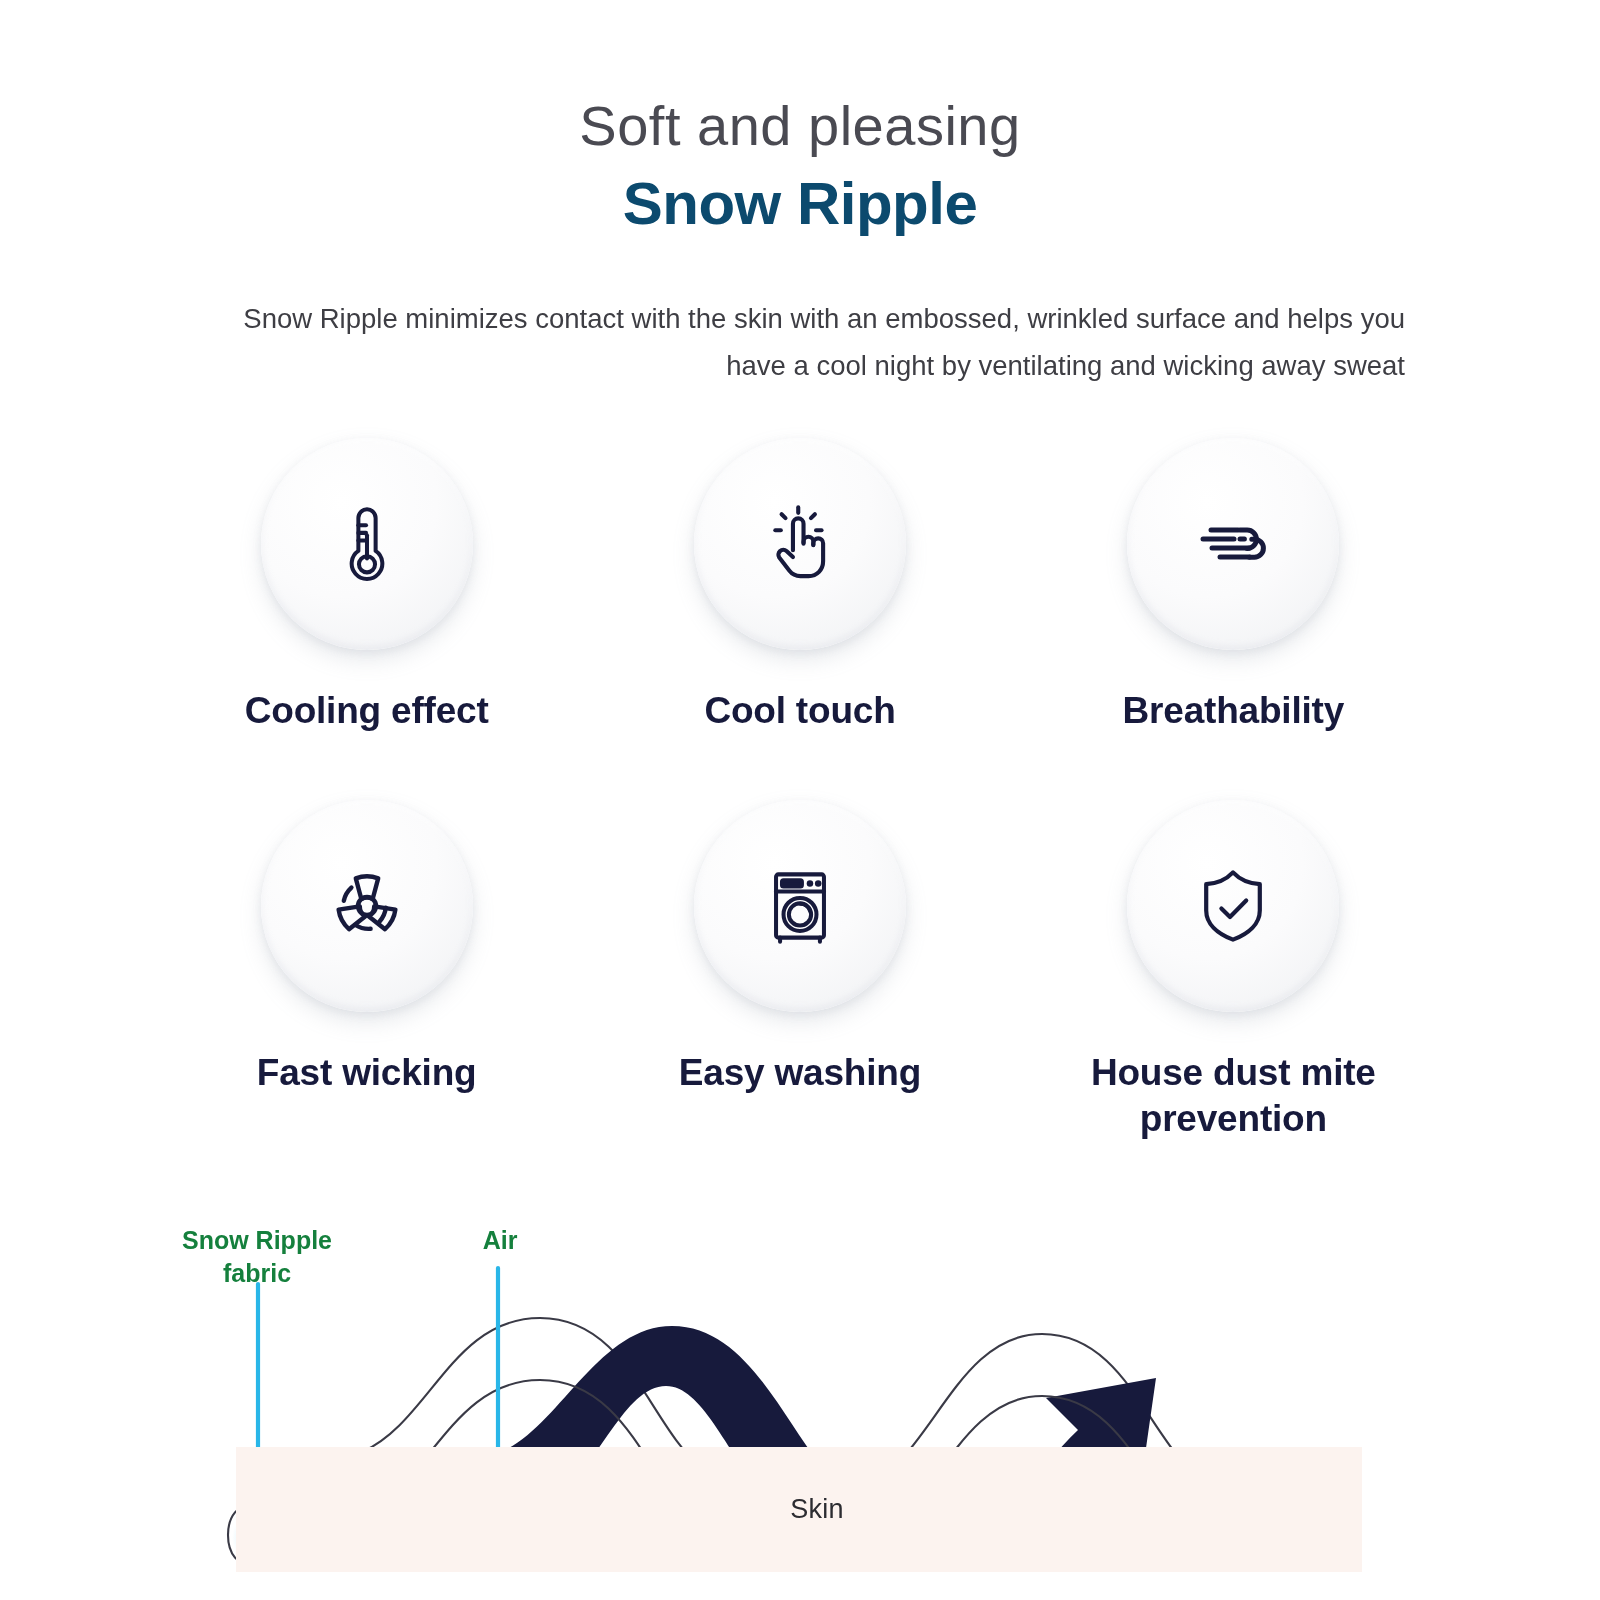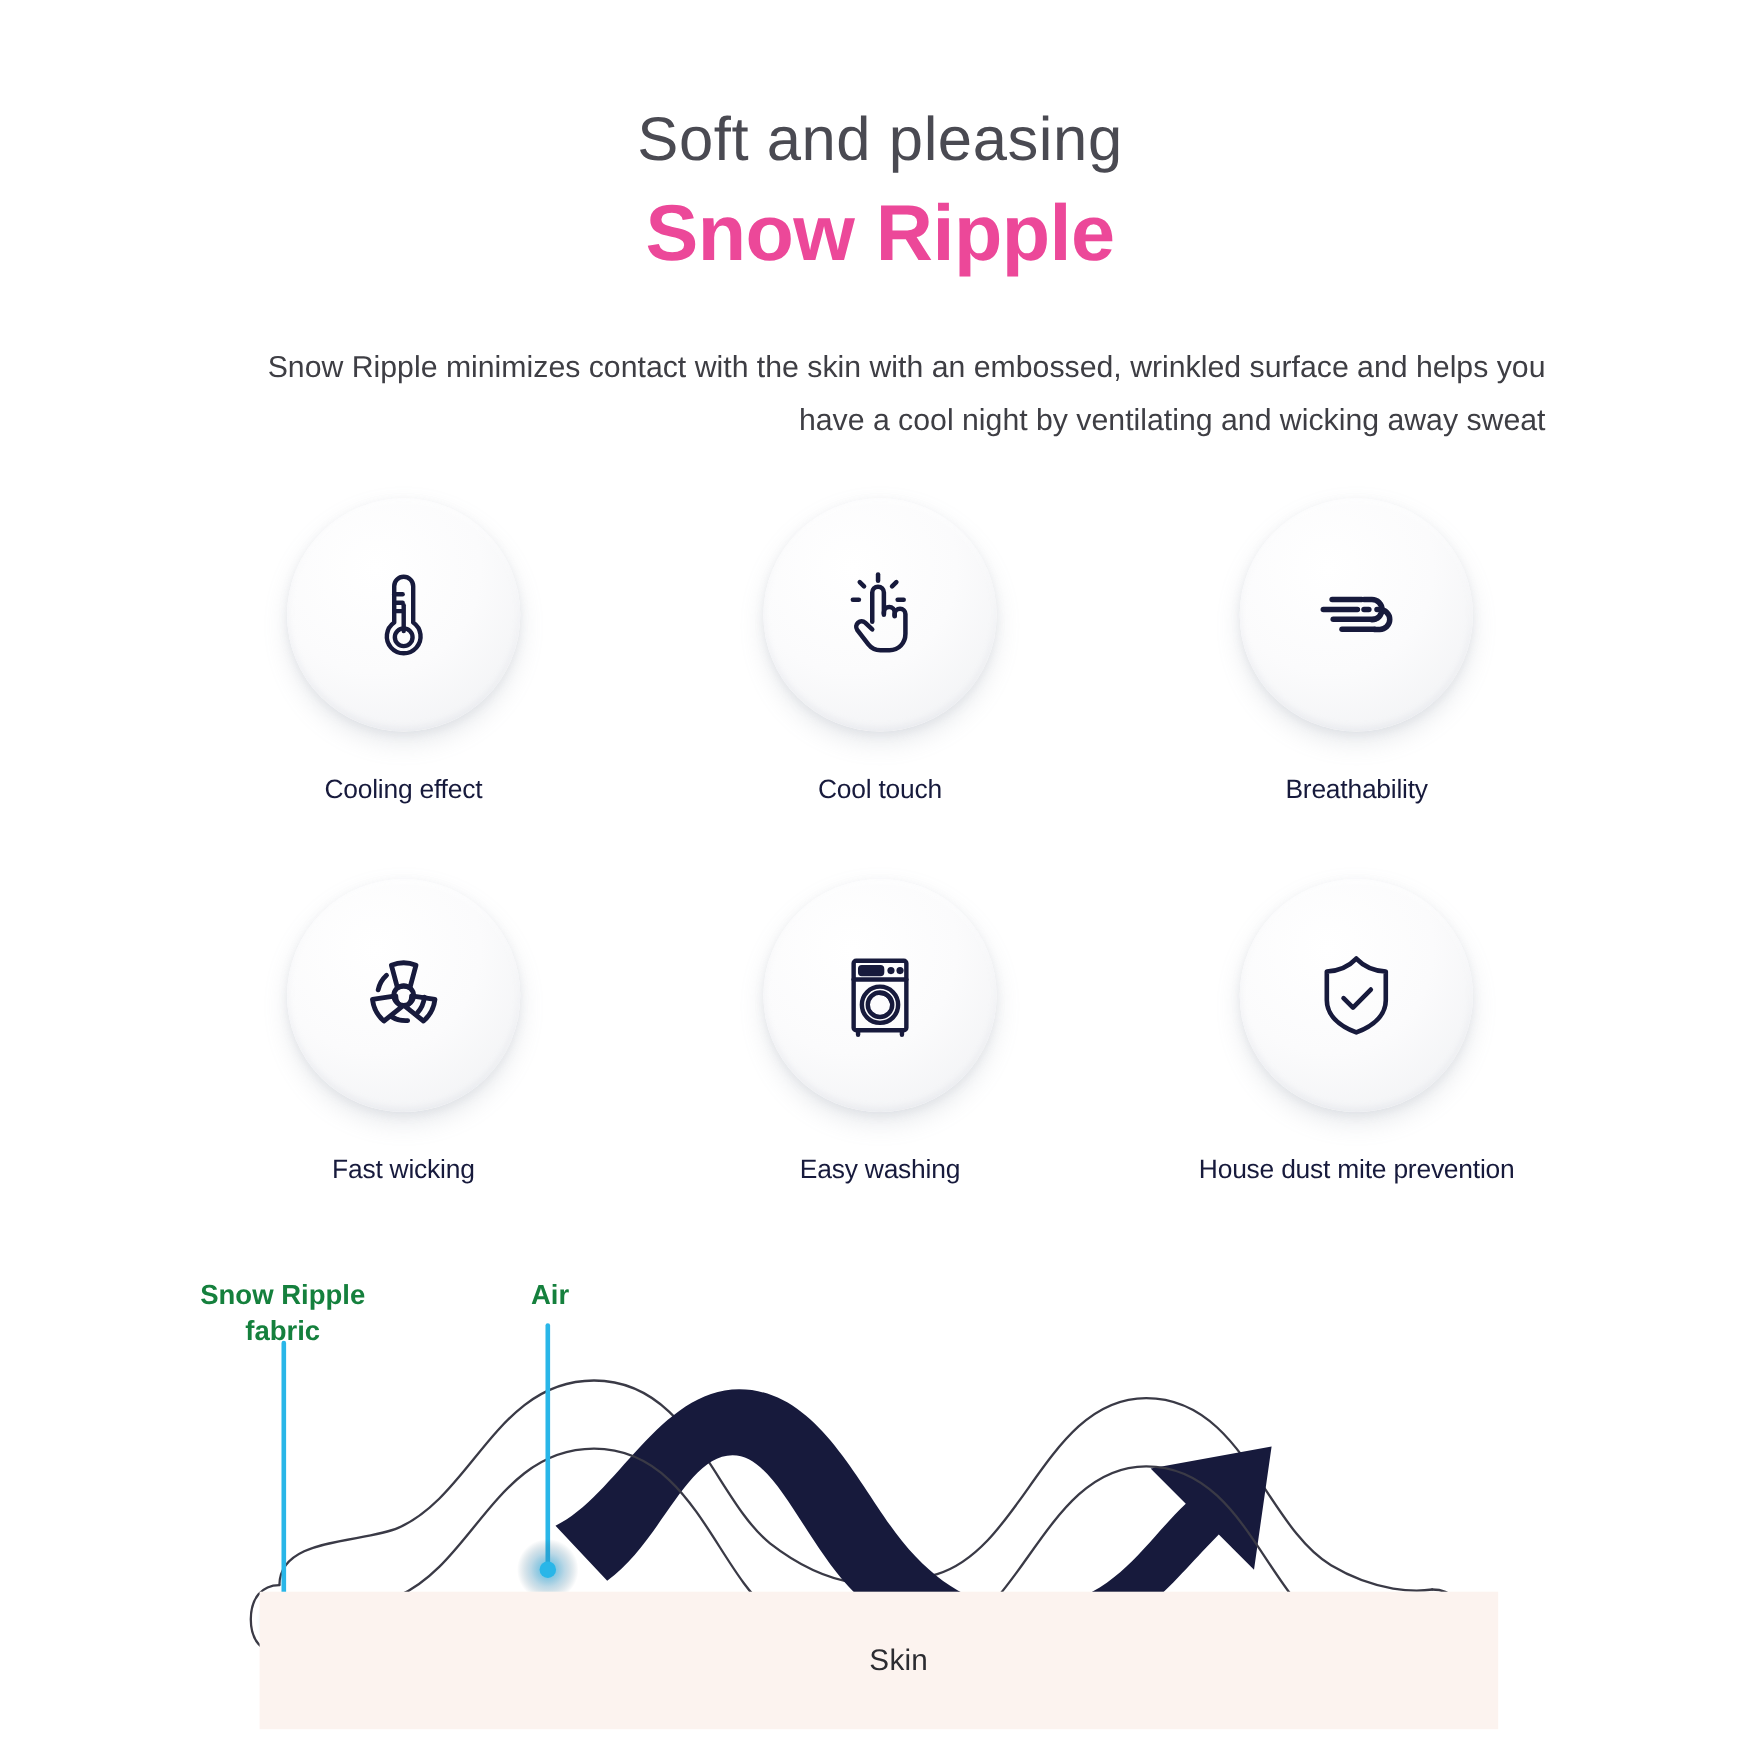--- a/index.html
+++ b/index.html
@@ -28,23 +28,23 @@
 
   .eyebrow {
     font-size: 56px;
     font-weight: 300;
     color: #4a4a52;
     letter-spacing: 0.5px;
     line-height: 1.22;
   }
 
   .headline {
-    font-size: 72px;
+    font-size: 60px;
     font-weight: 700;
-    color: #ec4899;
+    color: #0c4a6e;
     letter-spacing: -0.5px;
     line-height: 1.28;
     margin-top: 6px;
   }
 
   .lede {
     margin: 52px auto 0;
     width: 1210px;
     font-size: 27.5px;
     font-weight: 400;
@@ -81,22 +81,22 @@
       inset 0 3px 6px rgba(255, 255, 255, 0.92);
     display: flex;
     align-items: center;
     justify-content: center;
   }
 
   .badge svg { display: block; }
 
   .feature-label {
     margin-top: 38px;
-    font-size: 24px;
-    font-weight: 400;
+    font-size: 37px;
+    font-weight: 700;
     color: #171a3c;
     text-align: center;
     letter-spacing: -0.2px;
     line-height: 1.25;
   }
 
   .features .feature:nth-child(n + 4) { margin-top: 66px; }
 
   
   .diagram {

